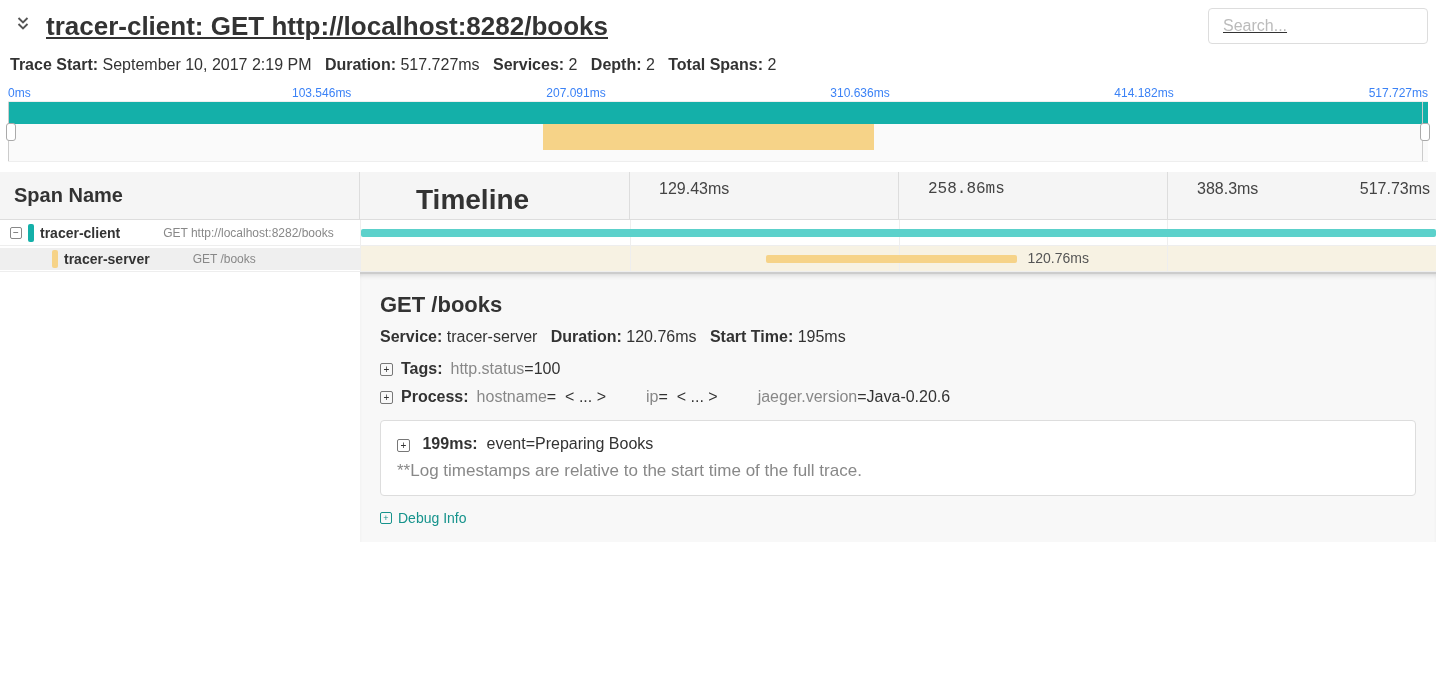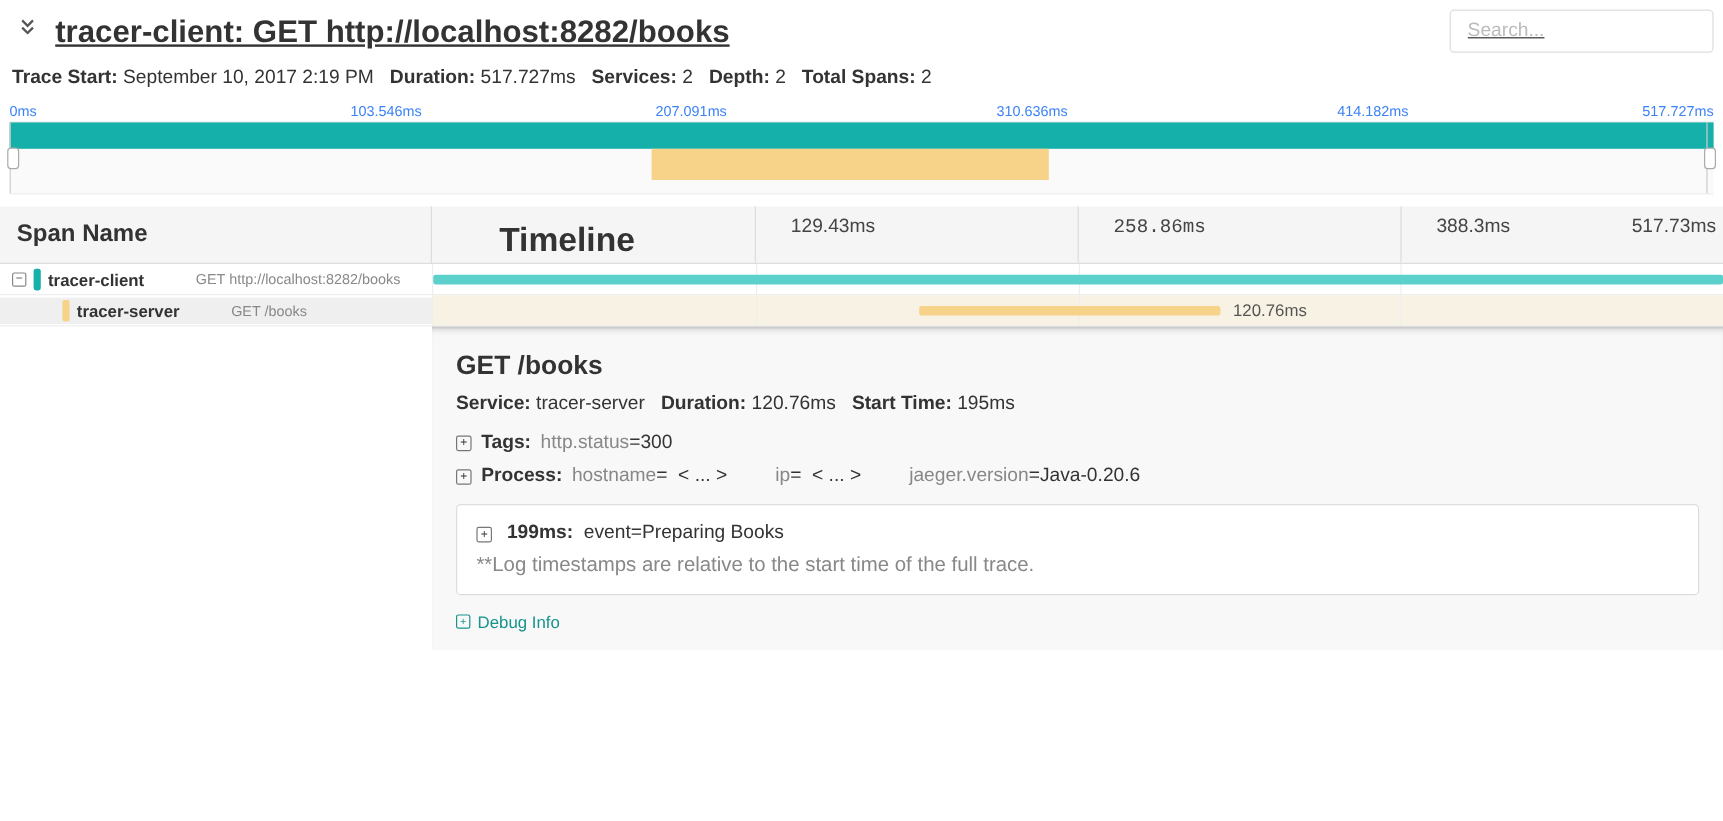--- a/index.html
+++ b/index.html
@@ -159,21 +159,21 @@
   <div class="meta">
     <b>Service:</b> <span>tracer-server</span>&nbsp;&nbsp;
     <b>Duration:</b> <span>120.76ms</span>&nbsp;&nbsp;
     <b>Start Time:</b> <span>195ms</span>
   </div>
   
   <div class="kv-row">
     <span style="display:flex;align-items:center;gap:8px;">
       <span class="exp-sq">+</span>
       <b>Tags:</b>
-      <span><span class="k">http.status</span>=<span>300</span></span>
+      <span><span class="k">http.status</span>=<span>100</span></span>
     </span>
   </div>
   
   <div class="kv-row">
     <span style="display:flex;align-items:center;gap:8px;">
       <span class="exp-sq">+</span>
       <b>Process:</b>
       <span><span class="k">hostname</span>=&nbsp;&nbsp;<span>&lt; ... &gt;</span></span>
     </span>
     <span><span class="k">ip</span>=&nbsp;&nbsp;<span>&lt; ... &gt;</span></span>

